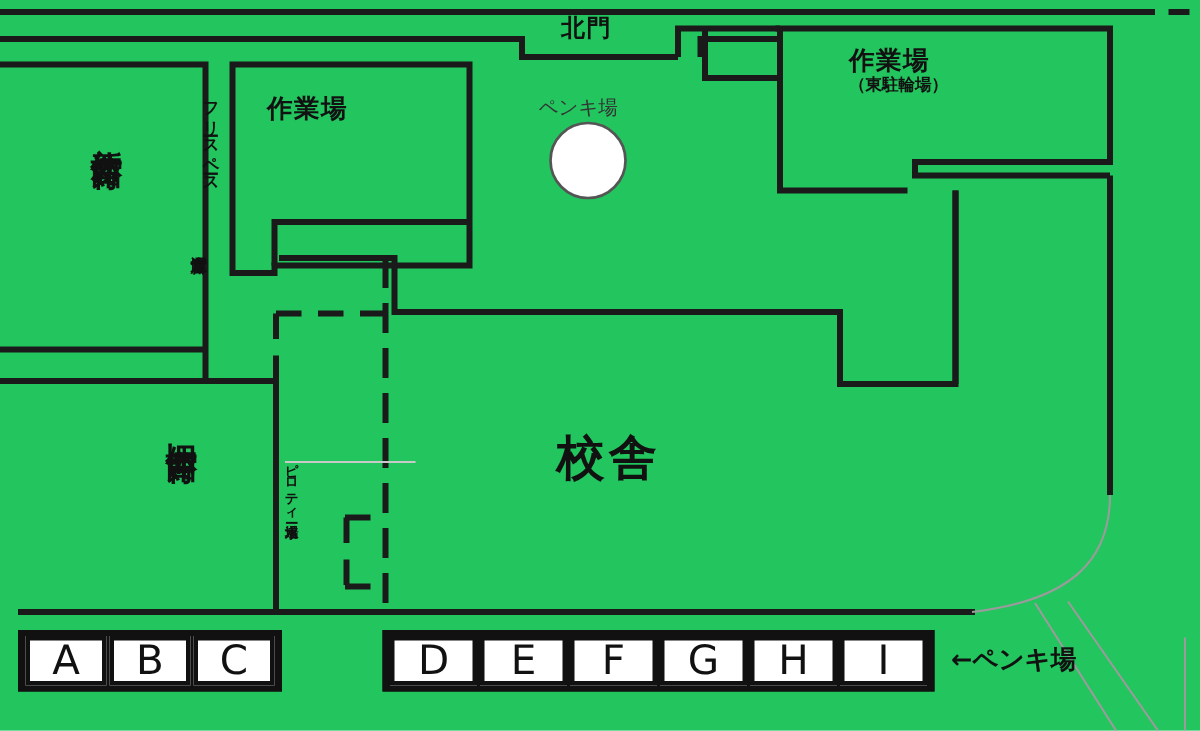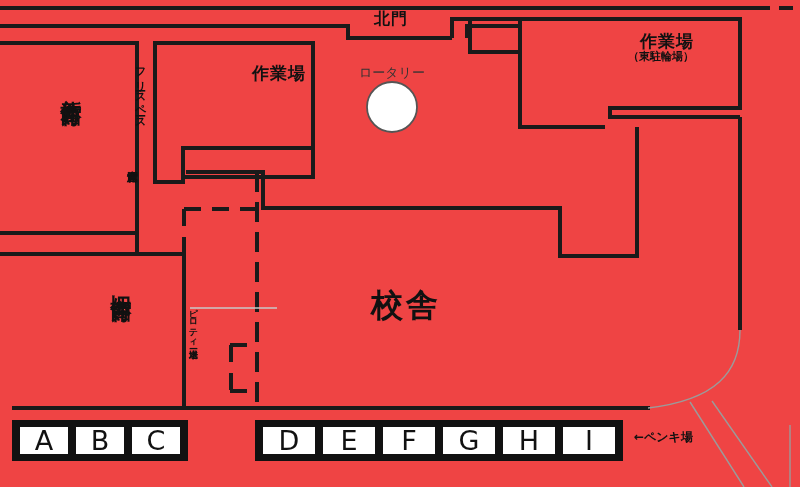--- a/index.html
+++ b/index.html
@@ -10,21 +10,21 @@
   body {
     width: 800px;
     height: 487px;
     overflow: hidden;
     font-family: "DejaVu Sans", "Liberation Sans", sans-serif;
   }
   #map-root {
     position: relative;
     width: 800px;
     height: 487px;
-    background: #ef4444;
+    background: #22c55e;
   }
   svg#campus-map {
     position: absolute;
     left: 0;
     top: 0;
     width: 800px;
     height: 487px;
     display: block;
   }
   .wall {
@@ -80,21 +80,21 @@
     line-height: 1.05;
   }
   .big-title {
     font-size: 32px;
     font-weight: 700;
     letter-spacing: 3px;
   }
   .area-title {
     font-size: 17px;
     font-weight: 700;
-    text-align: right;
+    text-align: left;
     letter-spacing: 1px;
   }
   .area-title .sub { display: block; font-size: 11px; letter-spacing: 0px; }
   .gym-title {
     font-size: 21px;
     font-weight: 700;
     letter-spacing: 2px;
   }
   .small-vert {
     font-size: 11px;
@@ -109,21 +109,21 @@
     font-size: 16px;
     font-weight: 700;
     letter-spacing: 1px;
   }
   .rotary-label {
     font-size: 13px;
     font-weight: 400;
     color: #333;
   }
   .paint-label {
-    font-size: 12px;
+    font-size: 17px;
     font-weight: 700;
   }
   
   .booth-row {
     position: absolute;
     display: flex;
     background: #111111;
     border: 4px solid #111111;
     box-sizing: border-box;
   }
@@ -209,21 +209,21 @@
       <path class="road-line" d="M 740 330 C 740 372 716 400 648 408"></path>
       <path class="road-line" d="M 690 402 L 744 487"></path>
       <path class="road-line" d="M 712 401 L 772 487"></path>
       <path class="road-line" d="M 790 425 L 790 487"></path>
     </g>
 
   </svg>
 
   <div class="lbl gate-label" style="left:374px; top:10px;">北門</div>
 
-  <div class="lbl rotary-label" style="left:359px; top:66px;">ロータリー</div>
+  <div class="lbl rotary-label" style="left:359px; top:66px;">ペンキ場</div>
 
   <div class="lbl lbl-vert gym-title" style="left:60px; top:82px;">新体育館</div>
 
   <div class="lbl lbl-vert gym-title" style="left:110px; top:278px;">旧体育館</div>
 
   <div class="lbl lbl-vert small-vert" style="left:134px; top:60px;">フリースペース</div>
 
   <div class="lbl lbl-vert small-vert" style="left:126px; top:162px;">運営倉庫</div>
 
   <div class="lbl lbl-vert tiny-vert" style="left:188px; top:302px;">ピロティー水道場</div>

